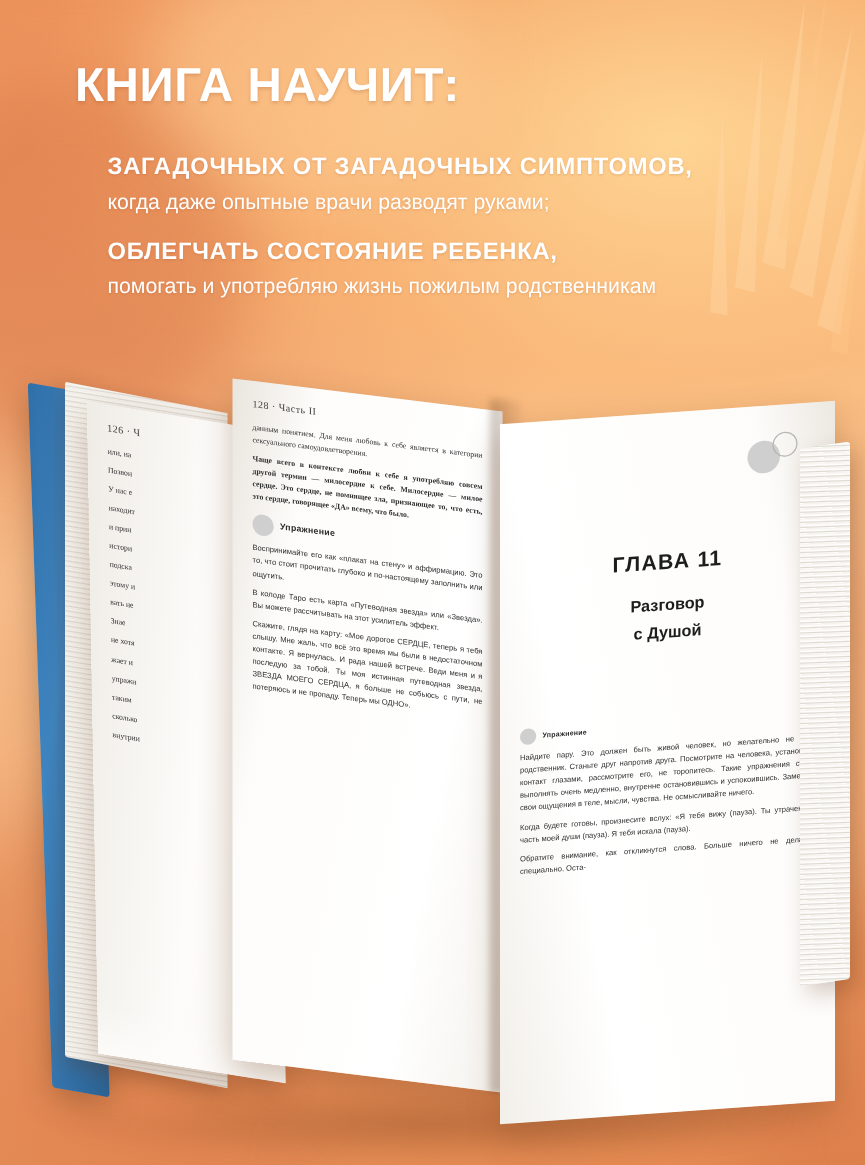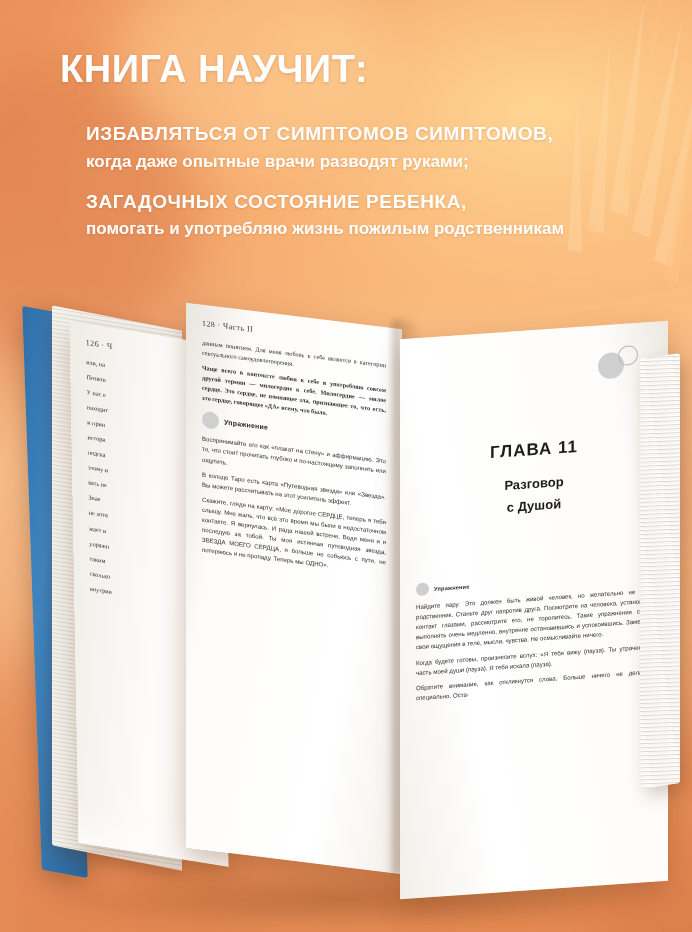--- a/index.html
+++ b/index.html
@@ -71,21 +71,21 @@
   }
   .bullet { margin-bottom: 16px; }
   .bullet .b-main {
     font-size: 19px;
     font-weight: bold;
     letter-spacing: 0.6px;
     line-height: 1.3;
   }
   .bullet .b-sub {
     font-size: 17px;
-    font-weight: bold;
+    font-weight: normal;
     line-height: 1.35;
     margin-top: 4px;
   }
 
   
   .book {
     position: absolute;
     left: 0;
     top: 270px;
     width: 692px;
@@ -296,25 +296,25 @@
     <g fill="#ffc98c" opacity="0.55">
       <path d="M280 10 L240 210 L256 216 Z"></path>
       <path d="M310 140 L282 300 L296 304 Z"></path>
     </g>
   </svg>
 
   <div class="headline">КНИГА НАУЧИТ:</div>
 
   <div class="bullets">
     <div class="bullet">
-      <div class="b-main">ИЗБАВЛЯТЬСЯ ОТ СИМПТОМОВ СИМПТОМОВ,</div>
+      <div class="b-main">ЗАГАДОЧНЫХ ОТ ЗАГАДОЧНЫХ СИМПТОМОВ,</div>
       <div class="b-sub">когда даже опытные врачи разводят руками;</div>
     </div>
     <div class="bullet">
-      <div class="b-main">ЗАГАДОЧНЫХ СОСТОЯНИЕ РЕБЕНКА,</div>
+      <div class="b-main">ОБЛЕГЧАТЬ СОСТОЯНИЕ РЕБЕНКА,</div>
       <div class="b-sub">помогать и употребляю жизнь пожилым родственникам</div>
     </div>
   </div>
 
   <div class="book">
 
     <div class="shadow-under"></div>
 
     <div class="book-spine-left"></div>
     <div class="pages-stack-left"></div>

